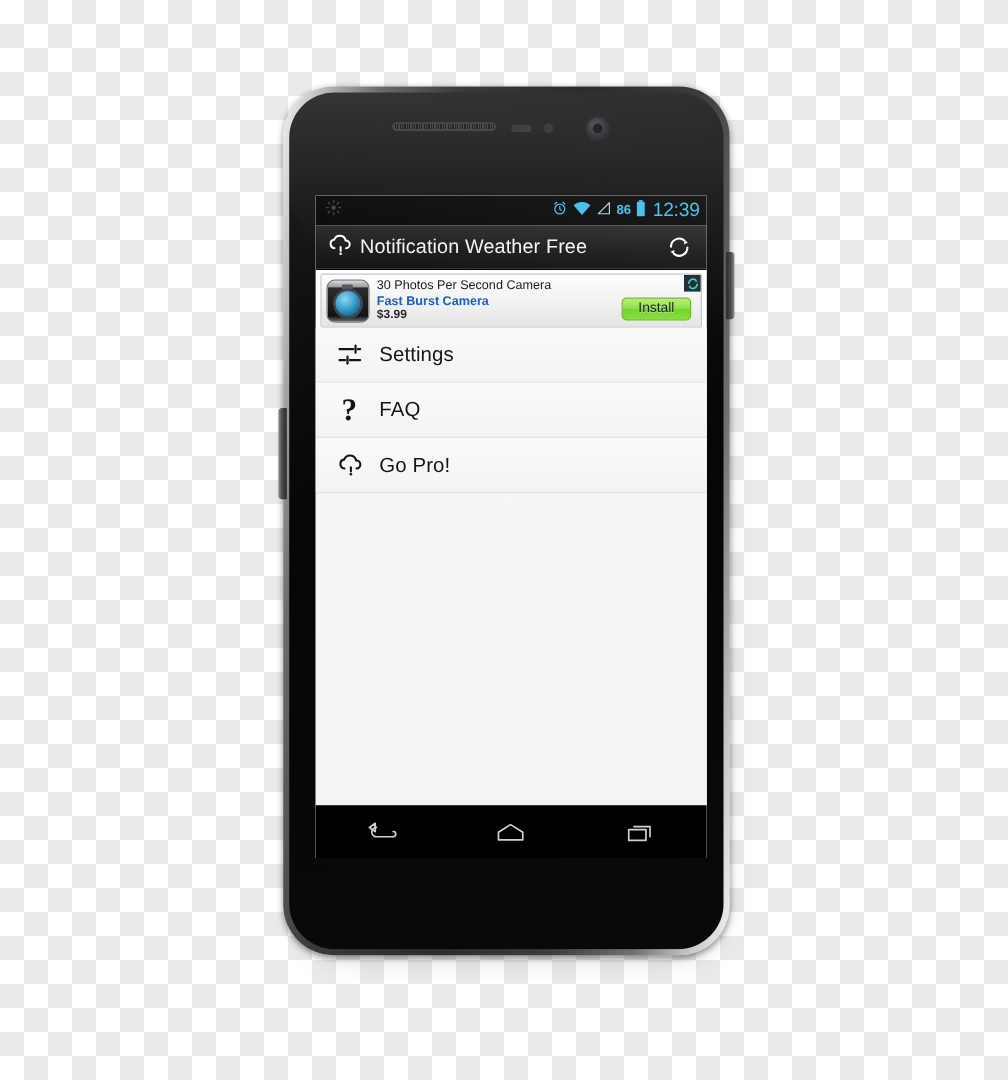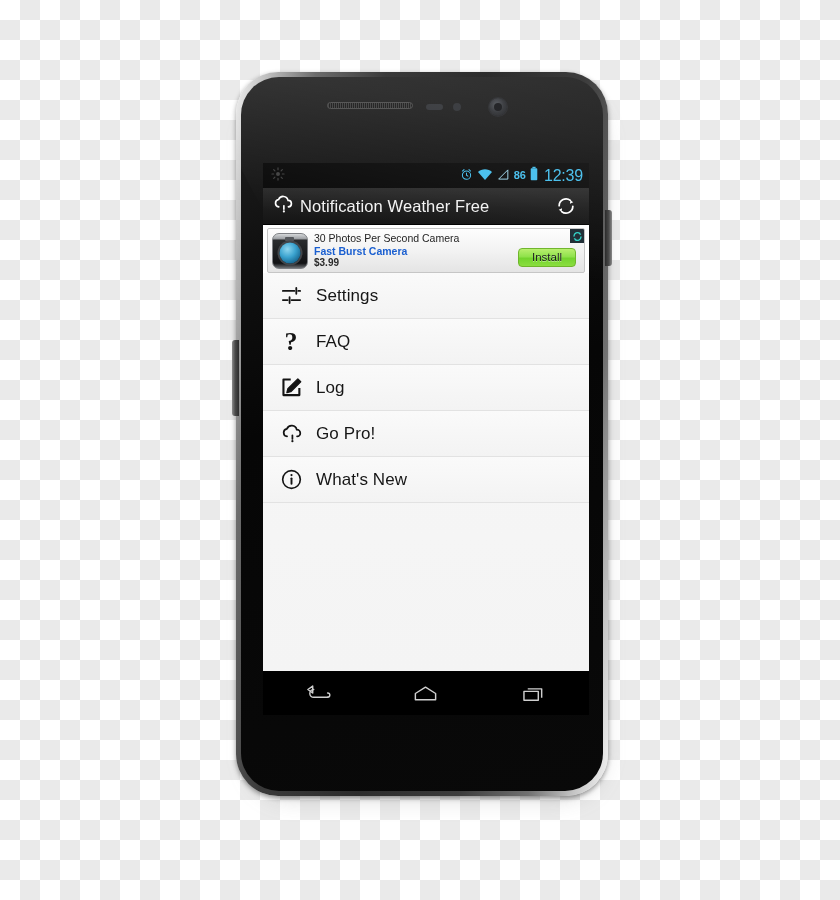--- a/index.html
+++ b/index.html
@@ -430,52 +430,33 @@
           <span class="menu-label">Settings</span>
         </div>
 
         <div class="menu-row">
           <span class="menu-icon">
             <span class="qmark">?</span>
           </span>
           <span class="menu-label">FAQ</span>
         </div>
 
-        <div class="menu-row">
-          <span class="menu-icon">
-            <svg width="23" height="23" viewBox="0 0 24 24" fill="none" stroke="#141414" stroke-width="2.2">
-              <path d="M20.2 12.6v7.3H3.6V3.6h7.6" stroke-linejoin="round"></path>
-              <path d="M8.2 13.4 18.6 3l3 3L11.2 16.4l-4 1z" fill="#141414" stroke="#141414" stroke-width="1.4" stroke-linejoin="round"></path>
-            </svg>
-          </span>
-          <span class="menu-label">Log</span>
-        </div>
 
 
         <div class="menu-row">
           <span class="menu-icon">
             <svg width="23" height="23" viewBox="0 0 28 28" fill="none" stroke="#141414" stroke-width="2.1">
               <path d="M8.6 17.6a4.7 4.7 0 0 1-.2-9.3 6.3 6.3 0 0 1 12 1.1 4.1 4.1 0 0 1 .4 8.2" stroke-linecap="round"></path>
               <path d="M15.1 16.3v4.3" stroke-linecap="round"></path>
               <circle cx="15.1" cy="23.4" r="1.35" fill="#141414" stroke="none"></circle>
             </svg>
           </span>
           <span class="menu-label">Go Pro!</span>
         </div>
 
-        <div class="menu-row">
-          <span class="menu-icon">
-            <svg width="23" height="23" viewBox="0 0 24 24" fill="none" stroke="#141414" stroke-width="1.7">
-              <circle cx="12" cy="12" r="9.2"></circle>
-              <path d="M12 10.8v5.6" stroke-linecap="round" stroke-width="2"></path>
-              <circle cx="12" cy="7.4" r="1.15" fill="#141414" stroke="none"></circle>
-            </svg>
-          </span>
-          <span class="menu-label">What's New</span>
-        </div>
 
         <div class="list-filler"></div>
       </div>
 
       <div class="nav-bar">
         <span class="nav-btn">
           <svg width="27" height="19" viewBox="0 0 32 22" fill="none" stroke="#cfcfcf" stroke-width="1.7" stroke-linejoin="round" stroke-linecap="round">
             <path d="M28 15.5H11.5a4.6 4.6 0 0 1 0-9.2H10"></path>
             <path d="M28 15.5a2.6 2.6 0 0 0 0-5.2"></path>
             <path d="M10.3 2.2 4.6 6.3l5.7 4.1z"></path>

